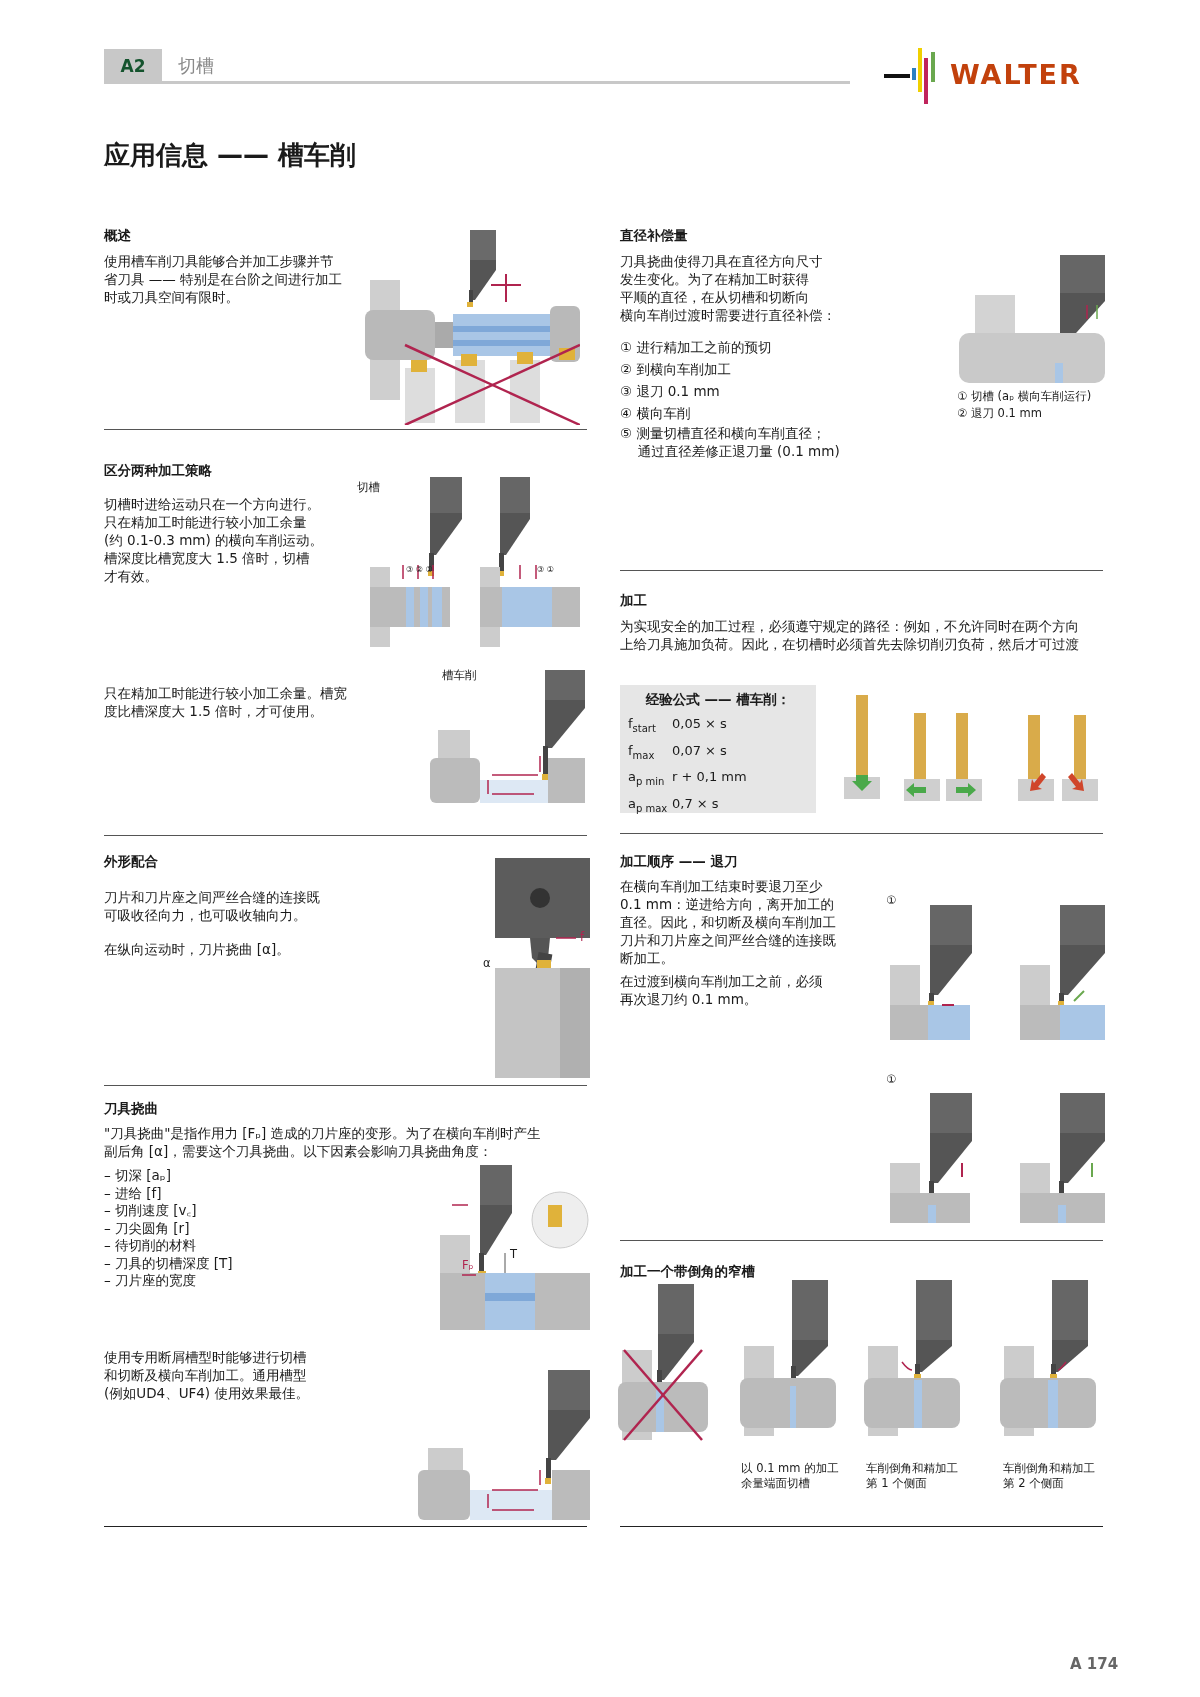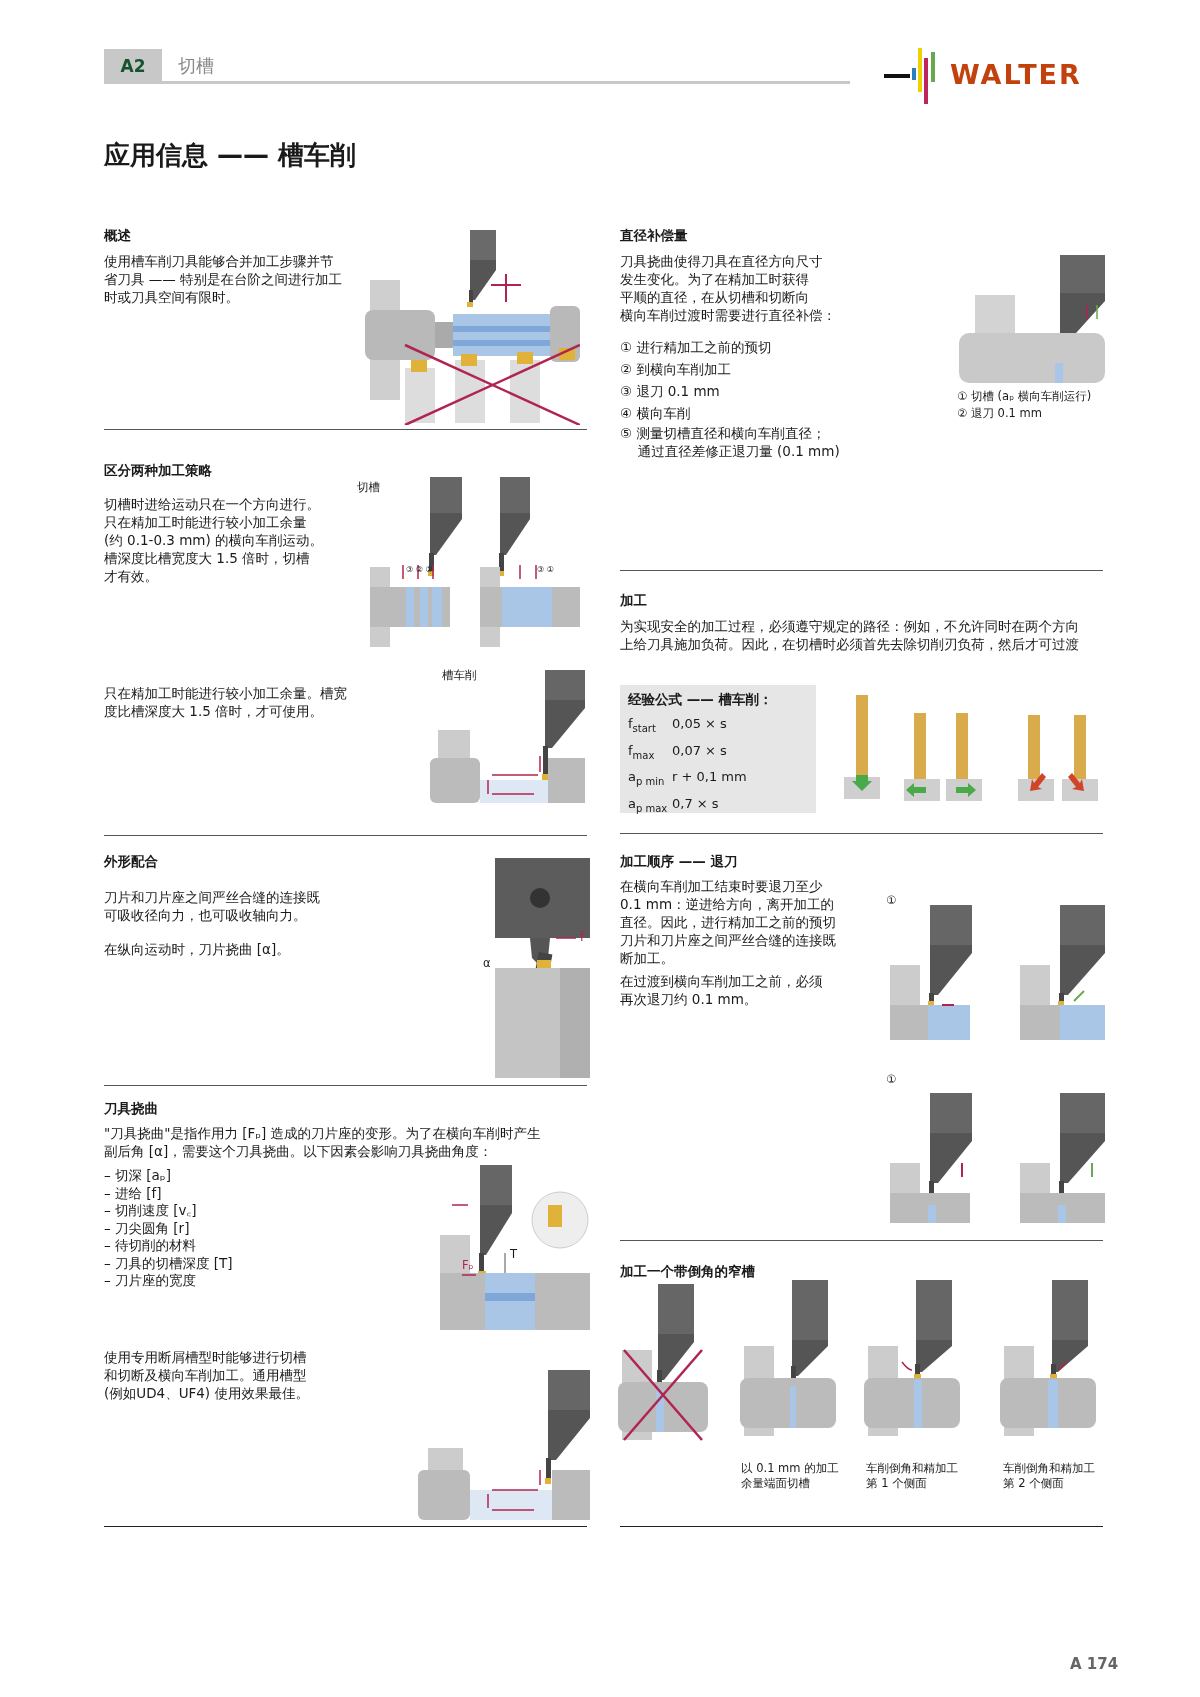--- a/index.html
+++ b/index.html
@@ -10,21 +10,21 @@
   
   .hdr-tab { left: 104px; top: 49px; width: 58px; height: 34px; background: #c8c8c8; color: #14532d;
     font-size: 17px; font-weight: bold; text-align: center; line-height: 34px; }
   .hdr-section { left: 178px; top: 54px; font-size: 18px; color: #8a8a8a; }
   .hdr-rule { left: 104px; top: 81px; width: 746px; height: 3px; background: #c8c8c8; }
   .logo { left: 884px; top: 44px; width: 230px; height: 60px; }
   .logo-text { left: 950px; top: 59px; font-family: "DejaVu Sans", sans-serif; font-weight: bold; font-size: 27px; letter-spacing: 2px; color: #c2410c; }
 
   .page-title { left: 104px; top: 138px; font-size: 26px; font-weight: bold; color: #1a1a1a; }
 
-  .sec-h { font-size: 13.5px; font-weight: bold; color: #1a1a1a; }
+  .sec-h { font-size: 13.5px; font-weight: bold; color: #1a1a1a; text-align: center; }
   .txt { font-size: 13.5px; line-height: 18px; color: #1a1a1a; }
   .small { font-size: 11.5px; color: #1a1a1a; }
   .rule { height: 1px; background: #555; }
 
   .fig { background: transparent; }
   .formula-box { background: #e6e6e6; }
   .formula-row { display: flex; font-size: 13px; line-height: 22px; }
   .formula-row .k { width: 44px; }
   .formula-row sub { font-size: 10px; }
 
@@ -322,21 +322,21 @@
     <polygon points="200,78 204,82 196,92 200,94 188,96 190,84 192,88"></polygon>
     <polygon points="230,78 226,82 234,92 230,94 242,96 240,84 238,88"></polygon>
   </g>
 </svg>
 <div class="abs rule" style="left:620px;top:833px;width:483px"></div>
 
 <div class="abs sec-h" style="left:620px;top:853px">加工顺序 —— 退刀</div>
 <div class="abs txt" style="left:620px;top:877px;width:220px">
   <div>在横向车削加工结束时要退刀至少</div>
   <div>0.1 mm：逆进给方向，离开加工的</div>
-  <div>直径。因此，进行精加工之前的预切</div>
+  <div>直径。因此，和切断及横向车削加工</div>
   <div>刀片和刀片座之间严丝合缝的连接既</div>
   <div>断加工。</div>
 </div>
 <div class="abs txt" style="left:620px;top:972px;width:220px">
   <div>在过渡到横向车削加工之前，必须</div>
   <div>再次退刀约 0.1 mm。</div>
 </div>
 <div class="abs small" style="left:886px;top:893px">①</div>
 <svg class="abs fig" style="left:890px;top:905px" width="215" height="135">
   <rect x="40" y="0" width="42" height="40" fill="#666"></rect>

